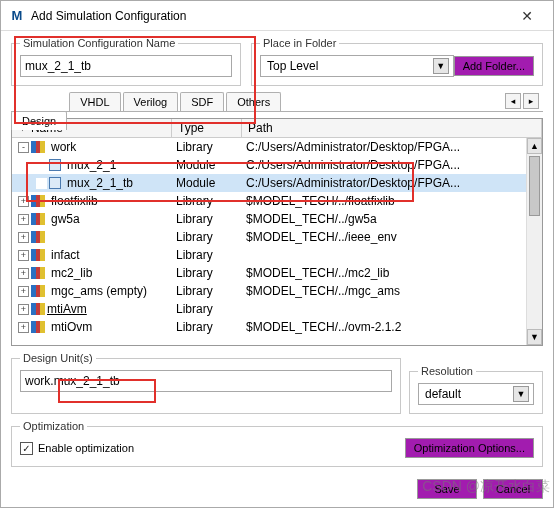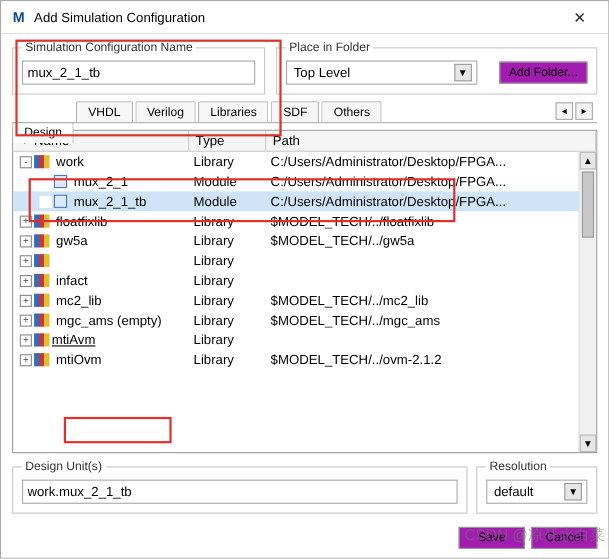--- a/index.html
+++ b/index.html
@@ -58,21 +58,21 @@
   .folder-group { flex: 1; }
   .text-input {
     width: 100%;
     height: 22px;
     border: 1px solid #a8a8a8;
     padding: 2px 4px;
     font-size: 12px;
     font-family: inherit;
     background: #fff;
   }
-  .folder-row { display: flex; gap: 20px; align-items: center; }
+  .folder-row { display: flex; gap: 0; align-items: center; }
   .select {
     flex: 1;
     height: 22px;
     border: 1px solid #a8a8a8;
     background: #fff;
     display: flex; align-items: center; justify-content: space-between;
     padding: 0 4px 0 6px;
     font-size: 12px;
   }
   .select .arrow {
@@ -177,21 +177,21 @@
     right: 0; top: 0; bottom: 0; width: 16px;
     background: #f0f0f0;
     border-left: 1px solid #ddd;
     display: flex; flex-direction: column;
   }
   .sb-btn { height: 16px; background:#e6e6e6; border:1px solid #bbb; display:flex; align-items:center; justify-content:center; font-size:9px; }
   .sb-track { flex:1; position:relative; }
   .sb-thumb { position:absolute; left:2px; right:2px; top:2px; height:60px; background:#c8c8c8; border:1px solid #999; }
   .lower-row { display:flex; gap:8px; }
   .design-unit-group { flex:1; }
-  .resolution-group { width: 110px; }
+  .resolution-group { width: 134px; margin-top: 13px; }
   .opt-row { display:flex; align-items:center; justify-content: space-between; }
   .checkbox { display: inline-flex; align-items:center; gap: 5px; font-size: 11px; }
   .checkbox .box {
     width: 13px; height: 13px; border:1px solid #555; background:#fff;
     display:inline-flex; align-items:center; justify-content:center;
     font-size: 10px; color: #222;
   }
   .footer {
     display:flex; justify-content:flex-end; gap:6px;
     padding: 4px 10px 8px 10px;
@@ -237,21 +237,20 @@
           </div>
           <div class="btn">Add Folder...</div>
         </div>
       </fieldset>
     </div>
 
     <div class="tabs-row">
       <div class="tab active">Design</div>
       <div class="tab">VHDL</div>
       <div class="tab">Verilog</div>
-      <div class="tab">Libraries</div>
       <div class="tab">SDF</div>
       <div class="tab">Others</div>
       <div class="tabs-spacer"></div>
       <div class="tabs-scroll">◂</div>
       <div class="tabs-scroll">▸</div>
     </div>
 
     <div class="tree-panel">
       <div class="tree-head">
         <div>
@@ -316,20 +315,21 @@
             <div>Library</div>
             <div>$MODEL_TECH/../gw5a</div>
           </div>
           <div class="tree-row">
             <div class="cell-name">
               <span class="ind" style="width: 0px;"></span>
               <span class="toggle">+</span>
               <span class="lib-icon"></span>
             </div>
             <div>Library</div>
+            <div>$MODEL_TECH/../ieee_env</div>
           </div>
           <div class="tree-row">
             <div class="cell-name">
               <span class="ind" style="width: 0px;"></span>
               <span class="toggle">+</span>
               <span class="lib-icon"></span>
               <span style="margin-left: 4px;">infact</span>
             </div>
             <div>Library</div>
           </div>
@@ -389,20 +389,30 @@
       </fieldset>
       <fieldset class="resolution-group">
         <legend>Resolution</legend>
         <div class="select">
           <span>default</span>
           <span class="arrow">▼</span>
         </div>
       </fieldset>
     </div>
 
+    <fieldset>
+      <legend>Optimization</legend>
+      <div class="opt-row">
+        <label class="checkbox">
+          <span class="box">✓</span>
+          <span>Enable optimization</span>
+        </label>
+        <div class="btn">Optimization Options...</div>
+      </div>
+    </fieldset>
 
   </div>
 
   <div class="footer">
     <div class="btn" style="min-width:60px">Save</div>
     <div class="btn" style="min-width:60px">Cancel</div>
   </div>
 
 </div>
 

